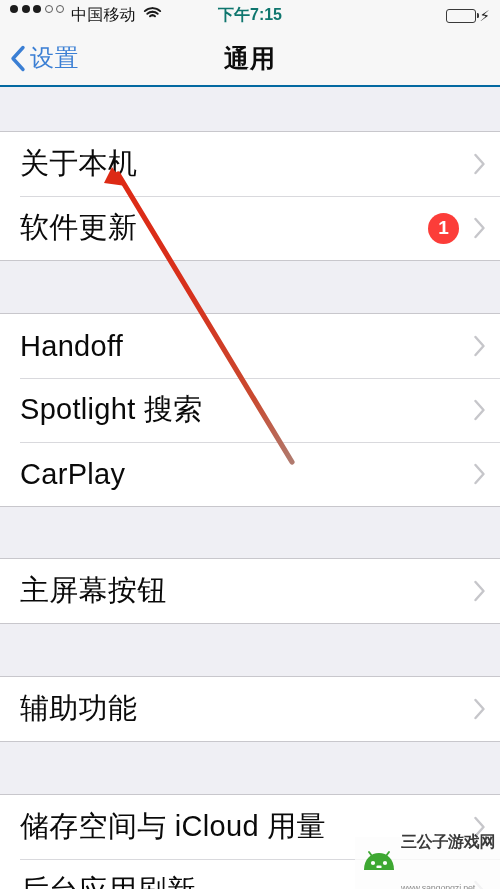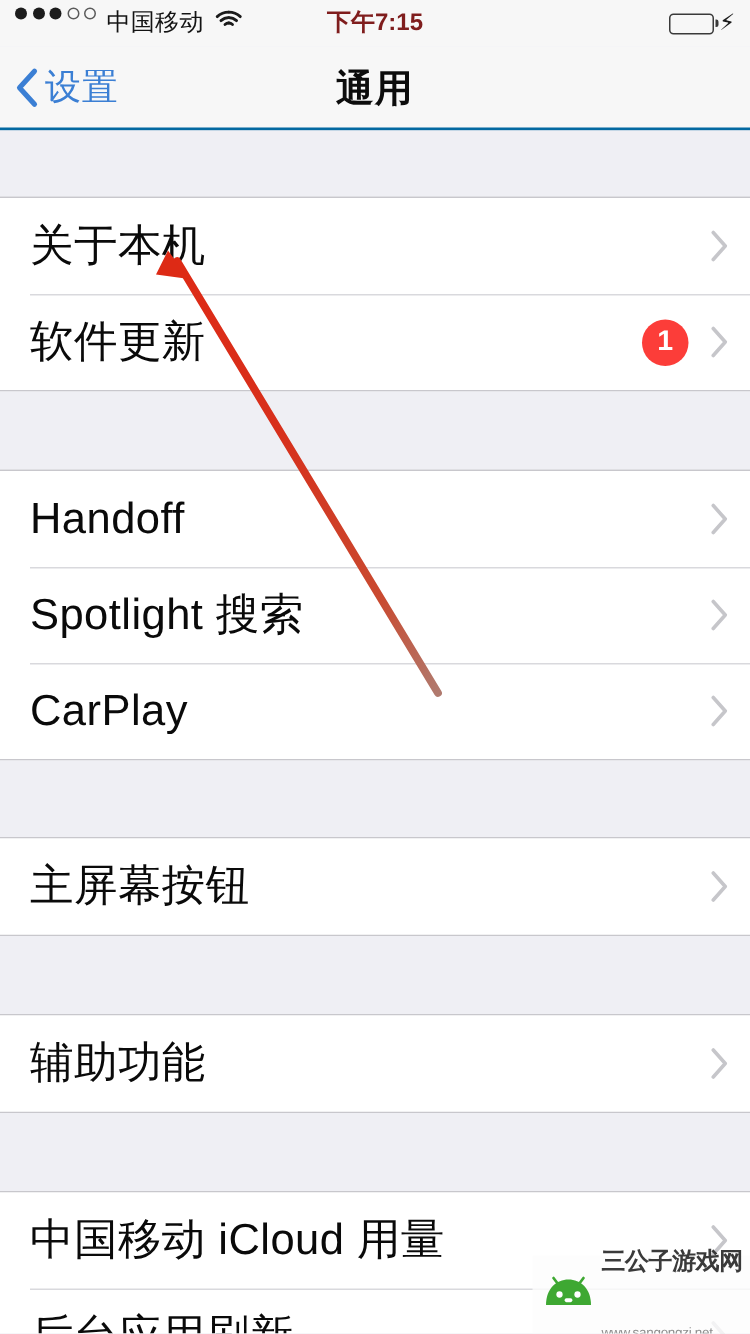--- a/index.html
+++ b/index.html
@@ -56,21 +56,21 @@
     display: inline-block;
     line-height: 0;
   }
   .status-center {
     position: absolute;
     left: 0;
     right: 0;
     text-align: center;
     font-size: 16px;
     font-weight: bold;
-    color: #7f1d1d;
+    color: #0f766e;
     pointer-events: none;
   }
   .status-right {
     margin-left: auto;
     display: flex;
     align-items: center;
     gap: 3px;
     z-index: 2;
   }
   .battery {
@@ -391,21 +391,21 @@
             </svg>
         </span>
       </span>
     </div>
   </div>
 
   <div class="gap" style="height:52px"></div>
 
   <div class="group">
     <div class="row">
-      <span class="row-label">中国移动 iCloud 用量</span>
+      <span class="row-label">储存空间与 iCloud 用量</span>
       <span class="row-right">
         <span class="chevron">
           <svg width="13" height="22" viewBox="0 0 13 22">
               <path d="M2.5 2 L10.5 11 L2.5 20" stroke="#c3c3c8" stroke-width="2.4" fill="none" stroke-linecap="round" stroke-linejoin="round"></path>
             </svg>
         </span>
       </span>
     </div>
     <div class="row">
       <span class="row-label">后台应用刷新</span>

